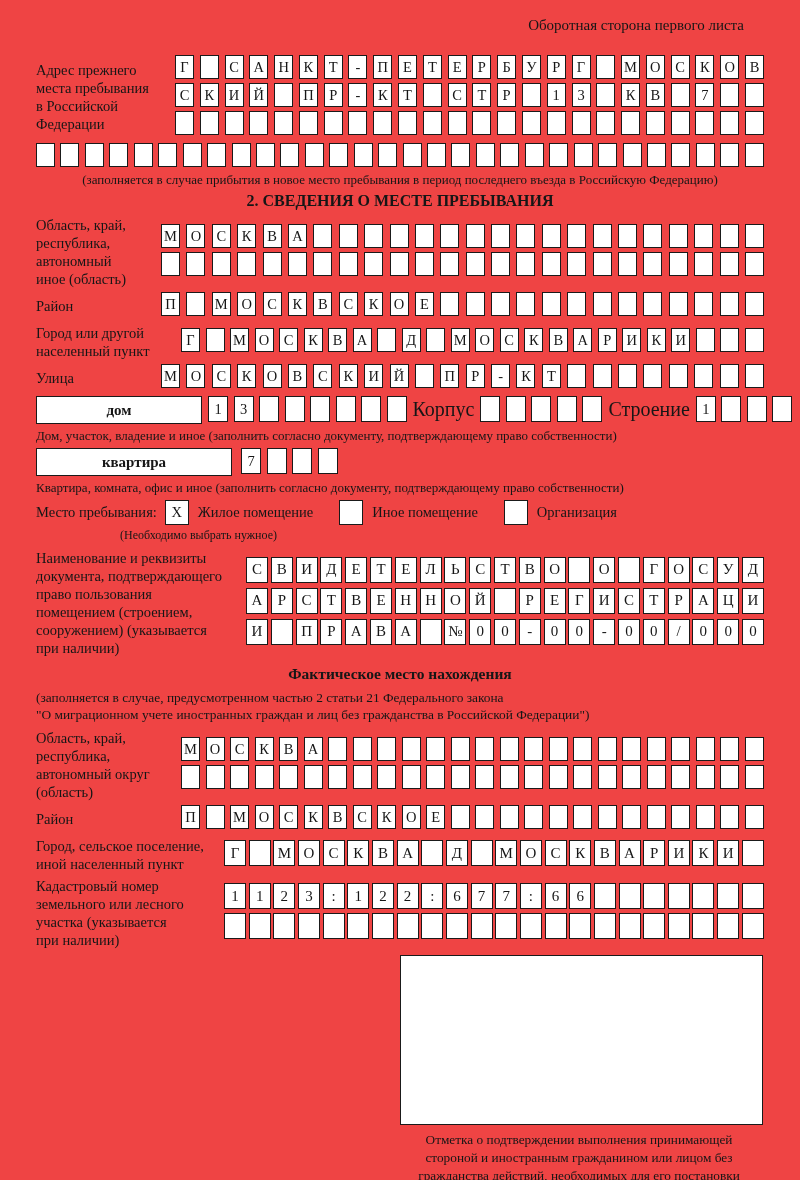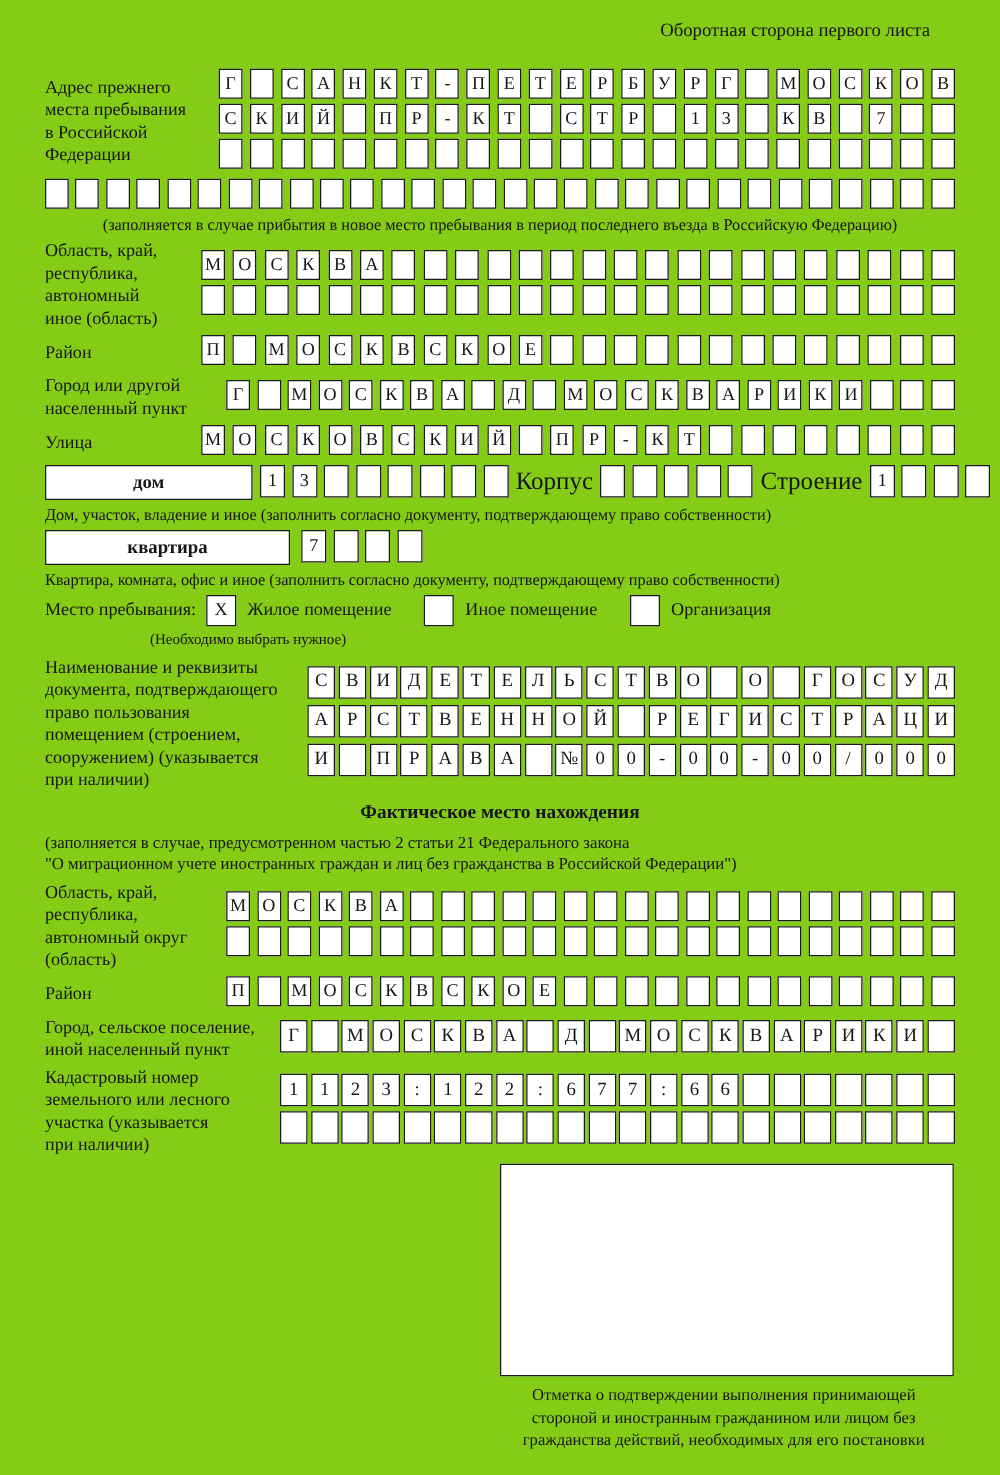--- a/index.html
+++ b/index.html
@@ -1,19 +1,19 @@
 <!DOCTYPE html>
 <html><head>
 <meta charset="utf-8">
 <style>
   * { margin:0; padding:0; box-sizing:border-box; }
   html,body { background:#ffffff; }
   .page {
     width:800px; height:1180px; padding:16px 36px 0;
-    font-family:"Liberation Serif", serif; color:#161616; background:#84cc16;
+    font-family:"Liberation Serif", serif; color:#161616; background:#ef4444;
     overflow:hidden; position:relative;
   }
   .hdr { text-align:right; font-size:15px; line-height:19px; padding-right:20px; margin-bottom:20px; }
 
   .frow { display:flex; align-items:center; margin-bottom:4px; }
   .flabel { font-size:14.5px; line-height:18px; flex-shrink:0; }
   .w139{width:139px;} .w125{width:125px;} .w145{width:145px;} .w188{width:188px;} .w210{width:210px;}
   .cellcol { flex:1; min-width:0; }
 
   .cells { display:flex; justify-content:space-between; margin-bottom:4px; }
@@ -180,20 +180,21 @@
       <span class="cell"></span>
       <span class="cell"></span>
       <span class="cell"></span>
       <span class="cell"></span>
       <span class="cell"></span>
       <span class="cell"></span>
       <span class="cell"></span>
     </div>
   <div class="note note-c">(заполняется в случае прибытия в новое место пребывания в период последнего въезда в Российскую Федерацию)</div>
 
+  <div class="sect-title">2. СВЕДЕНИЯ О МЕСТЕ ПРЕБЫВАНИЯ</div>
 
   <div class="frow">
     <div class="flabel w125">
       <div>Область, край,</div>
       <div>республика,</div>
       <div>автономный</div>
       <div>иное (область)</div>
     </div>
     <div class="cellcol">
       <div class="cells">

